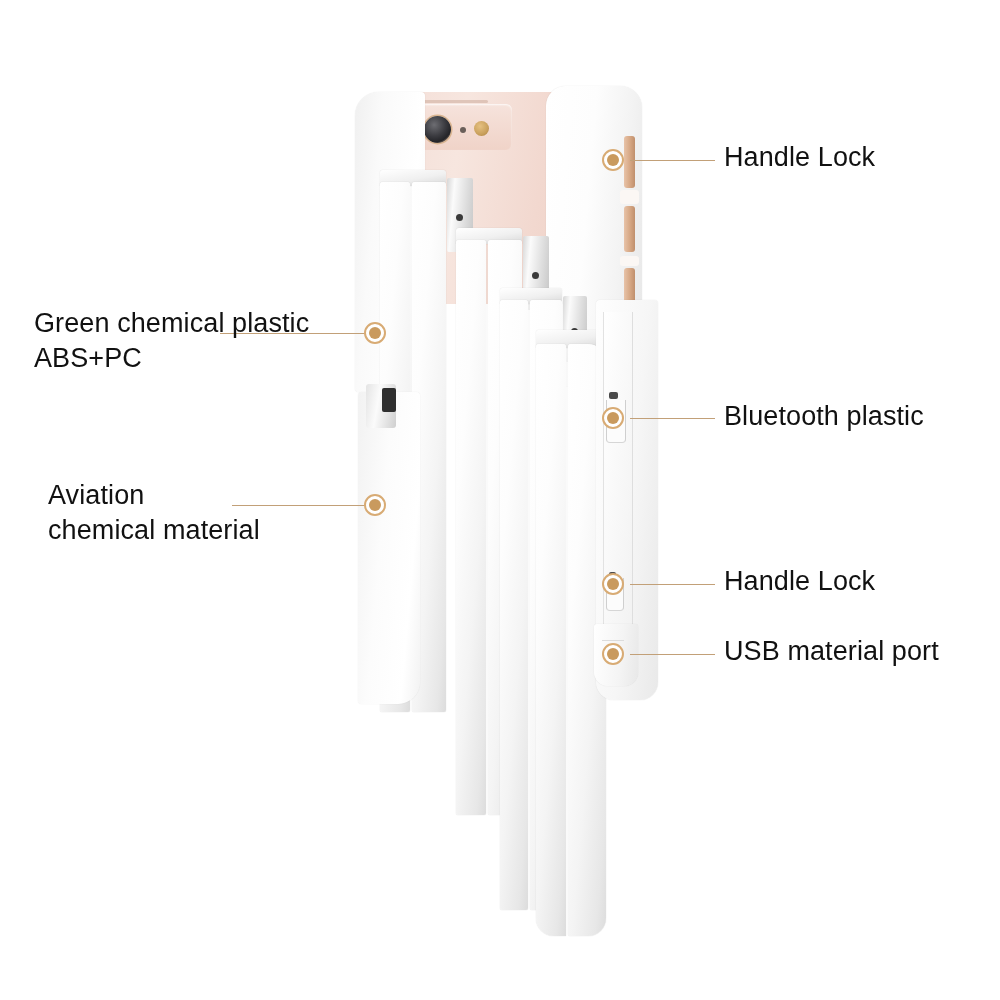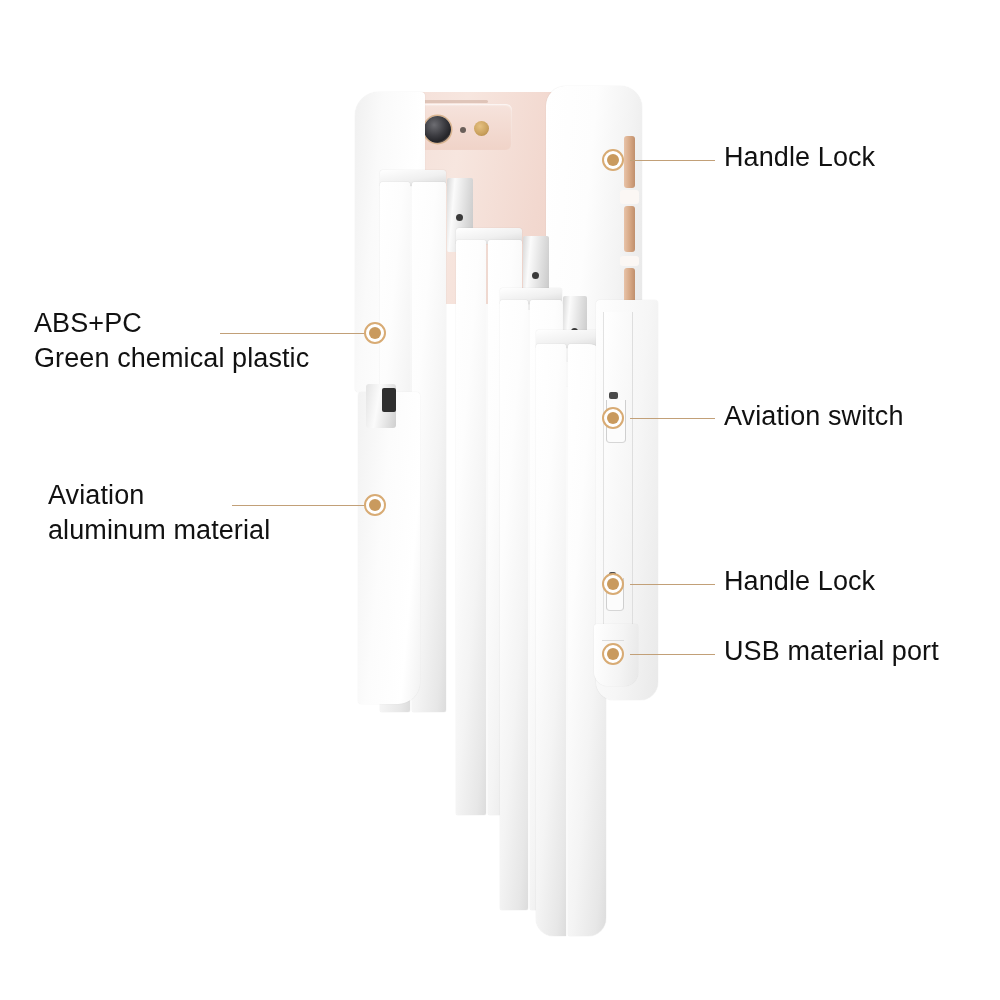--- a/index.html
+++ b/index.html
@@ -325,27 +325,27 @@
     <div class="usb-door"></div>
     <div class="usb-door-line"></div>
   </div>
 
   <div id="callout-layer">
       <div class="leader" style="left: 630px; top: 160px; width: 85px;"></div>
       <div class="marker" style="left: 602px; top: 149px;"></div>
       <div class="callout-label right" style="left: 724px; top: 140px;"><span class="lbl-line2">Handle Lock</span></div>
       <div class="leader" style="left: 220px; top: 333px; width: 150px;"></div>
       <div class="marker" style="left: 364px; top: 322px;"></div>
-      <div class="callout-label left" style="left: 34px; top: 306px;"><span class="lbl-line2">ABS+PC</span><span class="lbl-line2">Green chemical plastic</span></div>
+      <div class="callout-label left" style="left: 34px; top: 306px;"><span class="lbl-line2">Green chemical plastic</span><span class="lbl-line2">ABS+PC</span></div>
       <div class="leader" style="left: 630px; top: 418px; width: 85px;"></div>
       <div class="marker" style="left: 602px; top: 407px;"></div>
-      <div class="callout-label right" style="left: 724px; top: 399px;"><span class="lbl-line2">Aviation switch</span></div>
+      <div class="callout-label right" style="left: 724px; top: 399px;"><span class="lbl-line2">Bluetooth plastic</span></div>
       <div class="leader" style="left: 232px; top: 505px; width: 138px;"></div>
       <div class="marker" style="left: 364px; top: 494px;"></div>
-      <div class="callout-label left" style="left: 48px; top: 478px;"><span class="lbl-line2">Aviation</span><span class="lbl-line2">aluminum material</span></div>
+      <div class="callout-label left" style="left: 48px; top: 478px;"><span class="lbl-line2">Aviation</span><span class="lbl-line2">chemical material</span></div>
       <div class="leader" style="left: 630px; top: 584px; width: 85px;"></div>
       <div class="marker" style="left: 602px; top: 573px;"></div>
       <div class="callout-label right" style="left: 724px; top: 564px;"><span class="lbl-line2">Handle Lock</span></div>
       <div class="leader" style="left: 630px; top: 654px; width: 85px;"></div>
       <div class="marker" style="left: 602px; top: 643px;"></div>
       <div class="callout-label right" style="left: 724px; top: 634px;"><span class="lbl-line2">USB material port</span></div>
     </div>
 
 </div>
 

